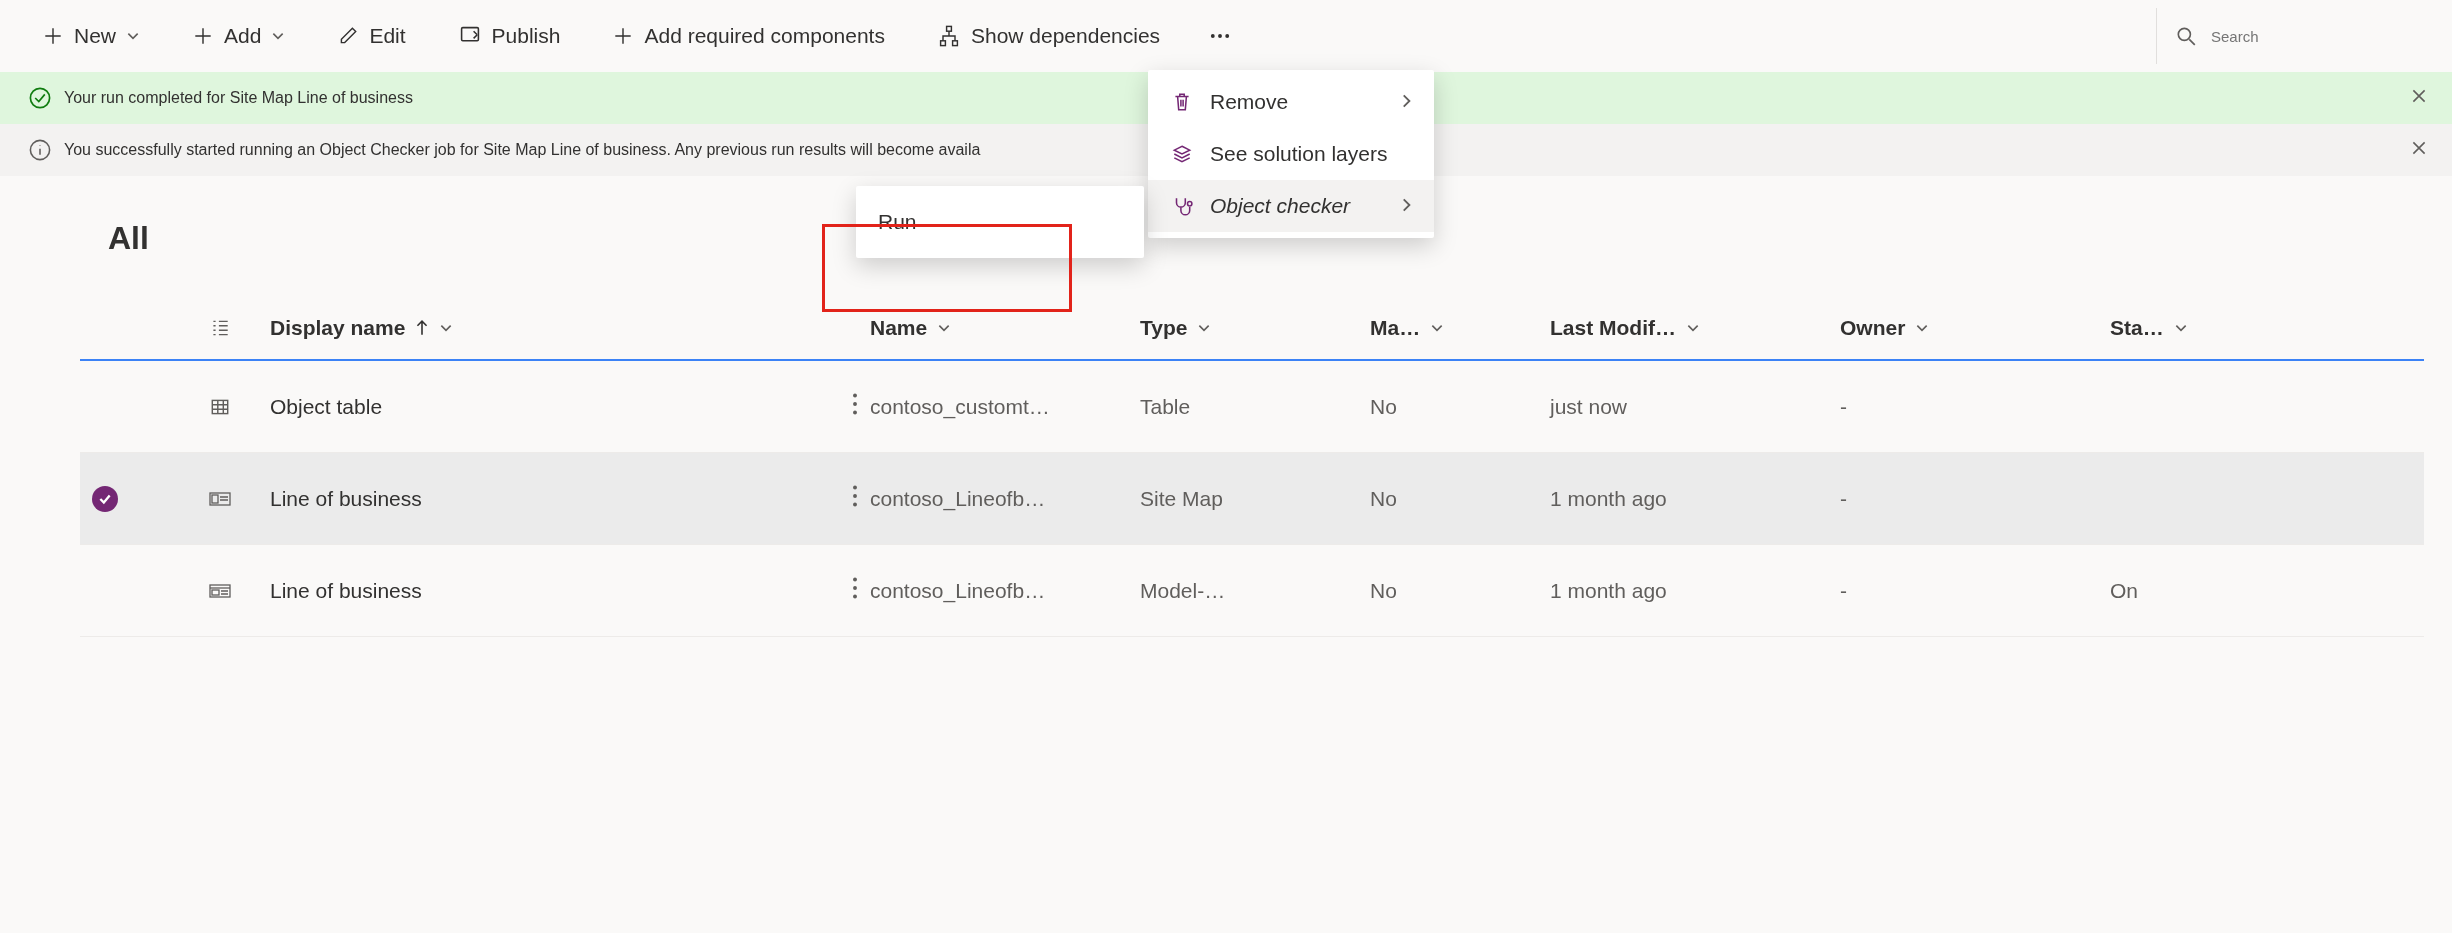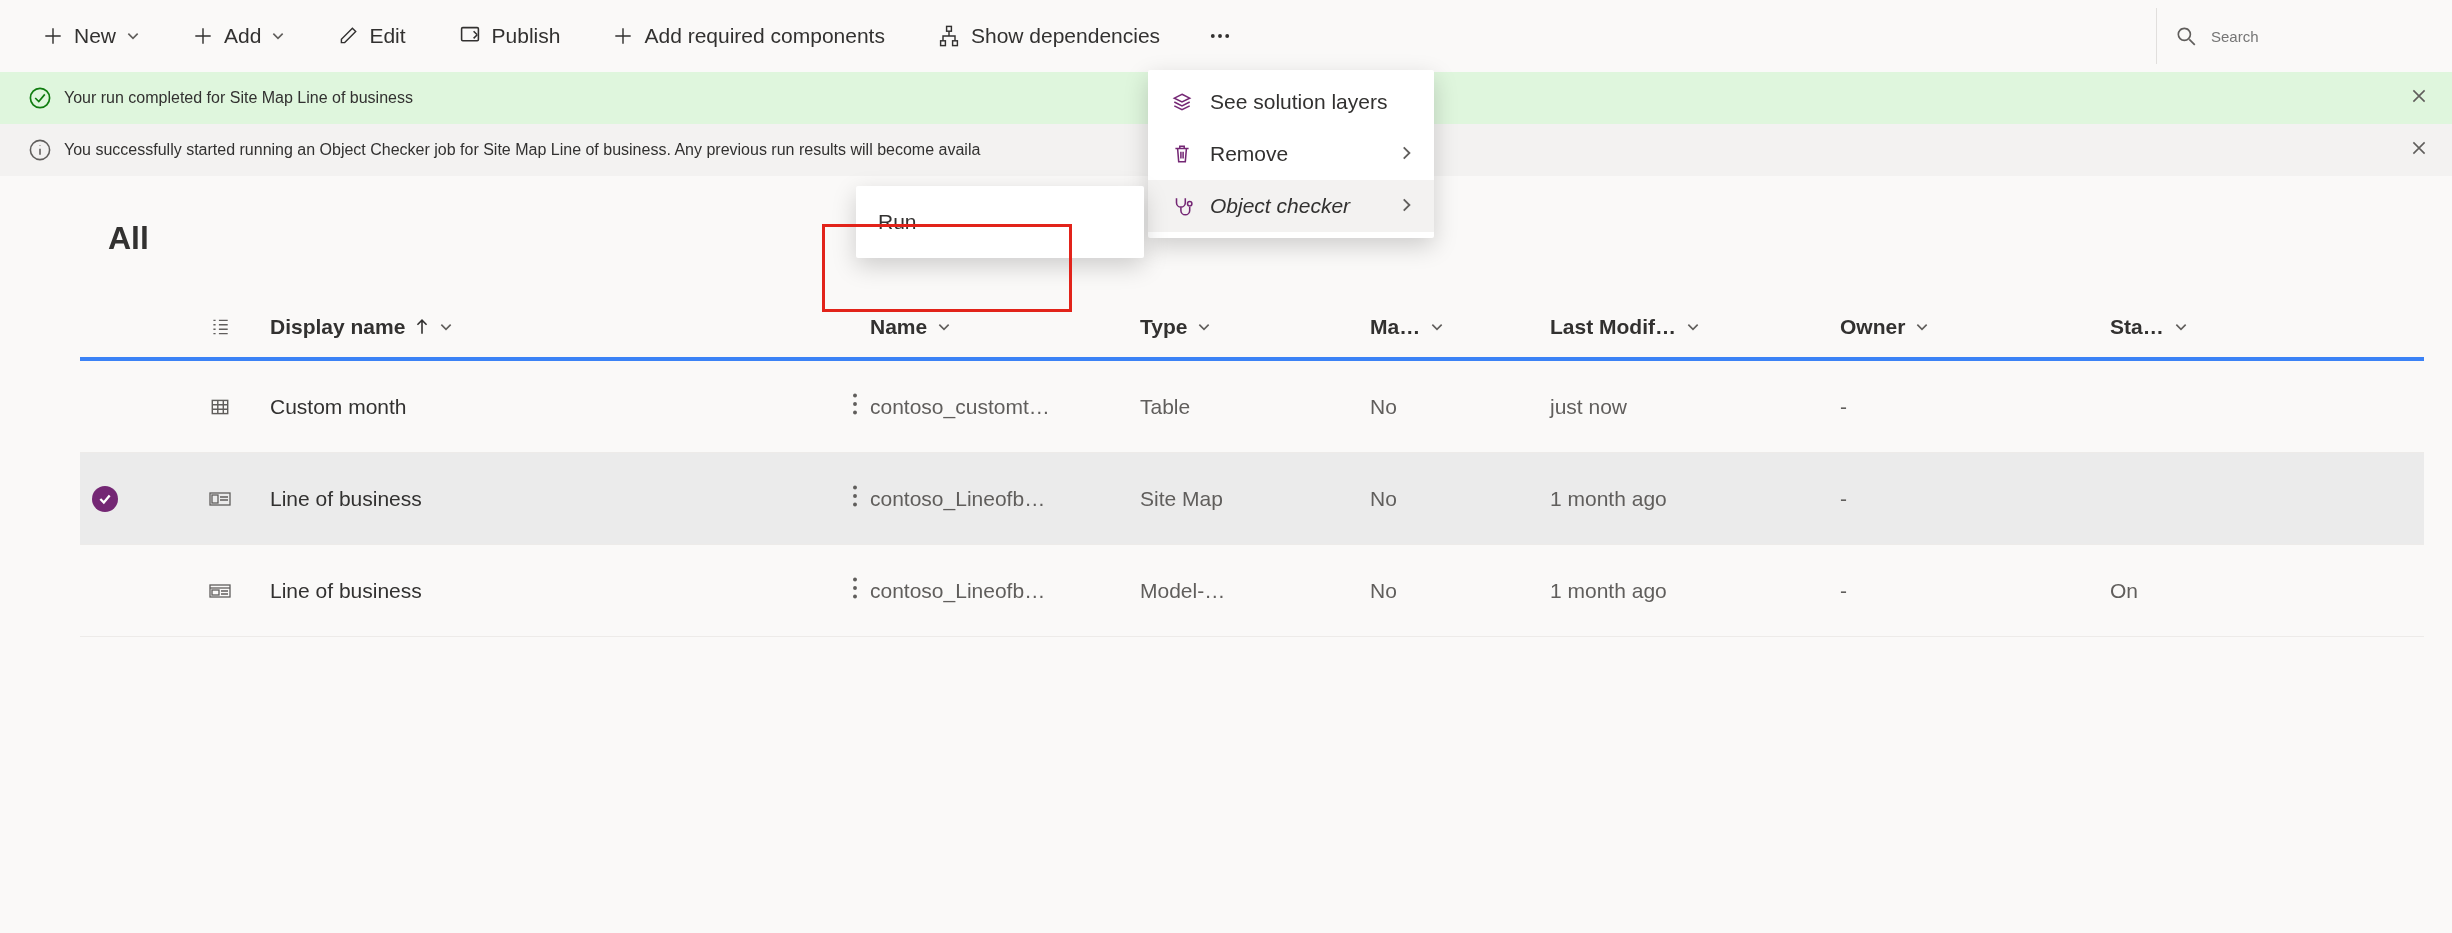--- a/index.html
+++ b/index.html
@@ -81,21 +81,21 @@
 
   
   .grid { padding: 40px 28px 0 80px; }
   .grid-header, .grid-row {
     display: grid;
     grid-template-columns: 90px 100px 520px 80px 270px 230px 180px 290px 270px 220px;
     align-items: center;
     min-height: 64px;
     border-bottom: 1px solid #edebe9;
   }
-  .grid-header { font-size: 21px; font-weight: 600; color: #323130; border-bottom: 4px solid #3b82f6; }
+  .grid-header { font-size: 21px; font-weight: 600; color: #323130; border-bottom: 2px solid #3b82f6; }
   .grid-row    { font-size: 21px; color: #323130; height: 92px; }
   .grid-row.selected { background: #ebebeb; }
   .grid-row.selected .sel-circle { visibility: visible; }
   .sel-circle {
     width: 26px; height: 26px; border-radius: 50%;
     background: #742774;
     display: flex; align-items: center; justify-content: center;
     visibility: hidden;
     margin-left: 12px;
   }
@@ -350,21 +350,21 @@
               <path d="M2 6l3 3 5-6"></path>
             </svg>
     </div>
         </div>
     <div class="row-icon">
           <svg width="22" height="22" viewBox="0 0 20 20" stroke="#605e5c" stroke-width="1.3" fill="none">
             <rect x="3" y="4" width="14" height="12"></rect>
             <path d="M3 8h14M3 12h14M8 4v12M13 4v12"></path>
           </svg>
         </div>
-    <div class="cell primary">Custom month</div>
+    <div class="cell primary">Object table</div>
     <div class="row-actions">
       <svg width="6" height="22" viewBox="0 0 4 18" fill="#605e5c">
             <circle cx="2" cy="2" r="1.6"></circle>
             <circle cx="2" cy="9" r="1.6"></circle>
             <circle cx="2" cy="16" r="1.6"></circle>
           </svg>
     </div>
     <div class="cell">contoso_customt…</div>
     <div class="cell">Table</div>
     <div class="cell">No</div>
@@ -434,39 +434,39 @@
     <div class="cell">On</div>
   </div>
     </div>
 </div>
 
 <div class="menu" id="overflow-menu">
   <div class="item">
     <span class="lead">
       <span class="mi-icon">
         <svg width="22" height="22" viewBox="0 0 20 20" stroke="#742774" stroke-width="1.4" fill="none">
-            <path d="M10 3l7 3.5-7 3.5-7-3.5L10 3zM3 10l7 3.5 7-3.5M3 13.5l7 3.5 7-3.5"></path>
+            <path d="M4 5h12M8 5V3h4v2M6 5l1 12h6l1-12M9 8v6M11 8v6"></path>
           </svg>
       </span>
-      <span>See solution layers</span>
+      <span>Remove</span>
+    </span>
+    <span class="chevron-right">
+      <svg width="12" height="16" viewBox="0 0 10 14" stroke="#605e5c" stroke-width="1.6" fill="none">
+          <path d="M3 2l5 5-5 5"></path>
+        </svg>
     </span>
   </div>
   <div class="item">
     <span class="lead">
       <span class="mi-icon">
         <svg width="22" height="22" viewBox="0 0 20 20" stroke="#742774" stroke-width="1.4" fill="none">
-            <path d="M4 5h12M8 5V3h4v2M6 5l1 12h6l1-12M9 8v6M11 8v6"></path>
+            <path d="M10 3l7 3.5-7 3.5-7-3.5L10 3zM3 10l7 3.5 7-3.5M3 13.5l7 3.5 7-3.5"></path>
           </svg>
       </span>
-      <span>Remove</span>
-    </span>
-    <span class="chevron-right">
-      <svg width="12" height="16" viewBox="0 0 10 14" stroke="#605e5c" stroke-width="1.6" fill="none">
-          <path d="M3 2l5 5-5 5"></path>
-        </svg>
+      <span>See solution layers</span>
     </span>
   </div>
   <div class="item hover">
     <span class="lead">
       <span class="mi-icon">
         <svg width="22" height="22" viewBox="0 0 20 20" stroke="#742774" stroke-width="1.4" fill="none">
             <path d="M5 3v4a4 4 0 008 0V3M9 11v3a4 4 0 004 4 4 4 0 004-4v-3"></path>
             <circle cx="17" cy="8" r="2"></circle>
           </svg>
       </span>

